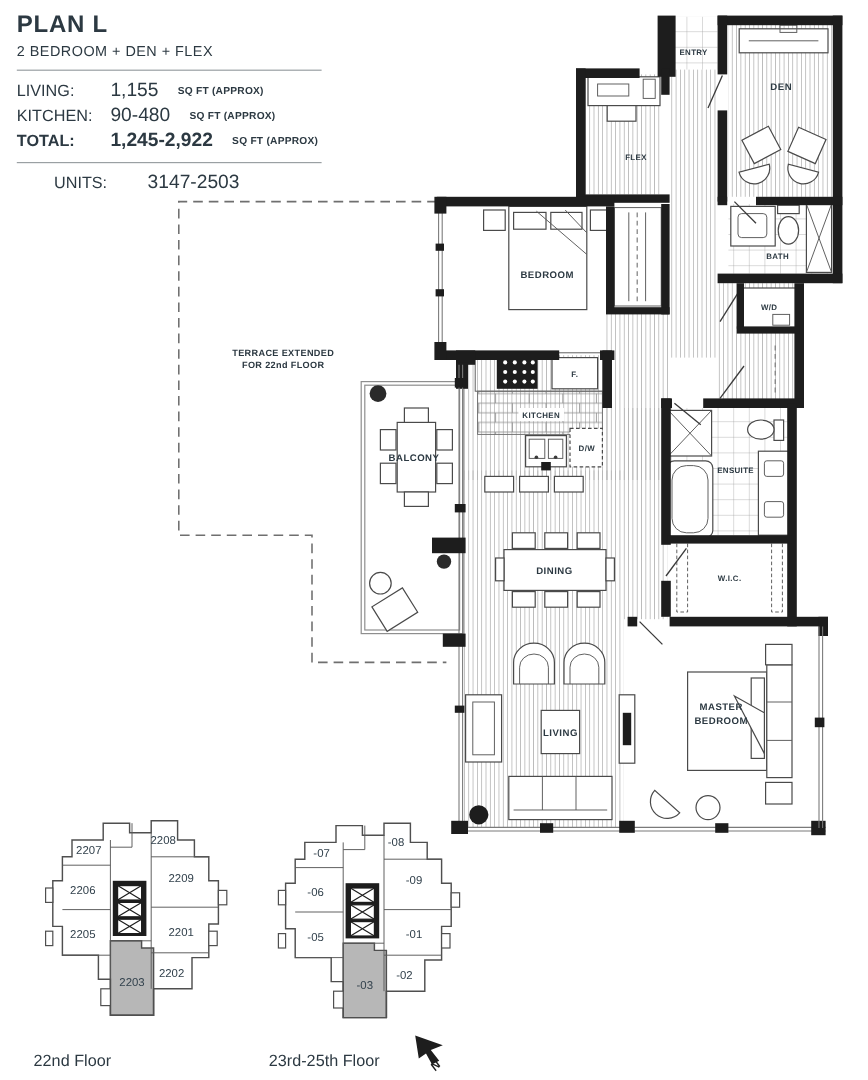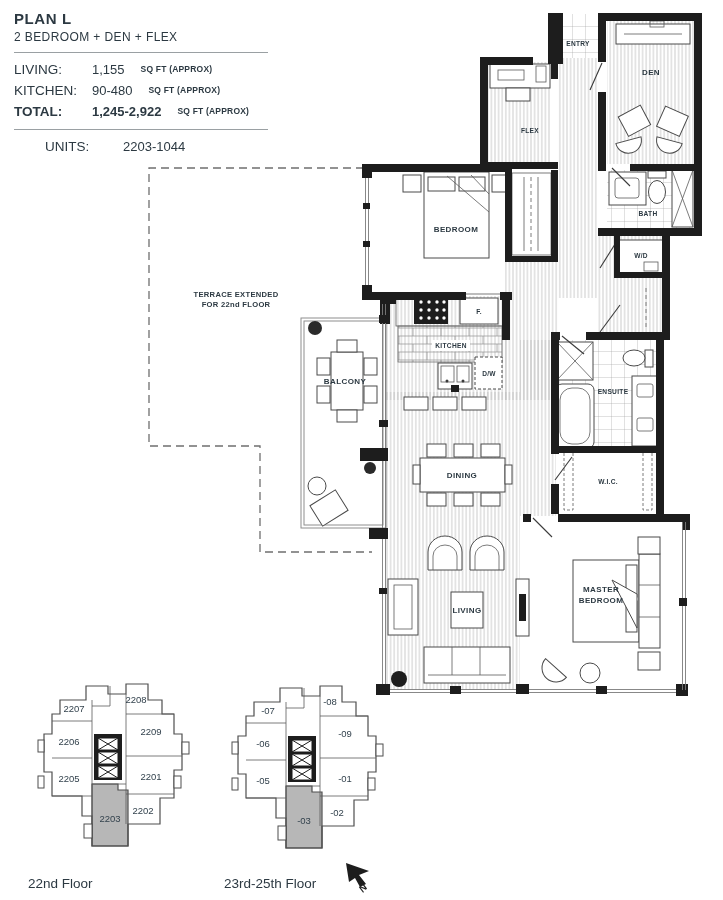--- a/index.html
+++ b/index.html
@@ -2,26 +2,26 @@
 <html><head>
 <meta charset="utf-8">
 <style>
   html,body{margin:0;padding:0;}
   body{
     width:723px;height:900px;background:#ffffff;position:relative;overflow:hidden;
     font-family:"Liberation Sans",sans-serif;color:#2c3942;
   }
   
   .header{position:absolute;left:14px;top:10px;width:254px;}
-  .plan-name{font-size:15px;font-weight:bold;letter-spacing:.6px;}
+  .plan-name{font-size:20px;font-weight:bold;letter-spacing:.6px;}
   .plan-type{font-size:12px;letter-spacing:.4px;margin-top:3px;}
   .rule{border-top:1px solid #9aa0a3;margin:8px 0 7px 0;}
   .stat-row{display:flex;align-items:flex-start;font-size:13.5px;margin:2px 0;line-height:19px;}
   .stat-label{width:78px;flex:none;}
-  .stat-value{font-size:13px;}
+  .stat-value{font-size:16px;}
   .stat-unit{font-size:8.5px;font-weight:bold;margin-left:16px;letter-spacing:.2px;}
   .stat-row.bold .stat-label,.stat-row.bold .stat-value{font-weight:bold;}
   .units-row{margin-top:2px;margin-left:31px;}
   
   svg{position:absolute;left:0;top:0;}
   .wall{fill:#1d1d1d;}
   .furn{fill:#ffffff;stroke:#4a4a4a;stroke-width:1;}
   .furn-thin{fill:none;stroke:#5a5a5a;stroke-width:.8;}
   .glass{fill:none;stroke:#8e8e8e;stroke-width:1;}
   .winline{stroke:#7a7a7a;stroke-width:.9;}
@@ -57,21 +57,21 @@
     <span class="stat-unit">SQ FT (APPROX)</span>
   </div>
   <div class="stat-row bold">
     <span class="stat-label">TOTAL:</span>
     <span class="stat-value">1,245-2,922</span>
     <span class="stat-unit">SQ FT (APPROX)</span>
   </div>
   <div class="rule"></div>
   <div class="stat-row units-row">
     <span class="stat-label">UNITS:</span>
-    <span class="stat-value">2203-1044</span>
+    <span class="stat-value">3147-2503</span>
   </div>
 </div>
 
 <svg width="723" height="900" viewBox="0 0 723 900">
   <defs>
     <pattern id="hatchV" width="3.6" height="10" patternUnits="userSpaceOnUse">
       <path d="M1.8,0 V10" stroke="#b3b3b3" stroke-width="0.7"></path>
     </pattern>
     <pattern id="tile" width="13" height="13" patternUnits="userSpaceOnUse">
       <path d="M13,0 H0 V13" fill="none" stroke="#9a9a9a" stroke-width="0.6"></path>

